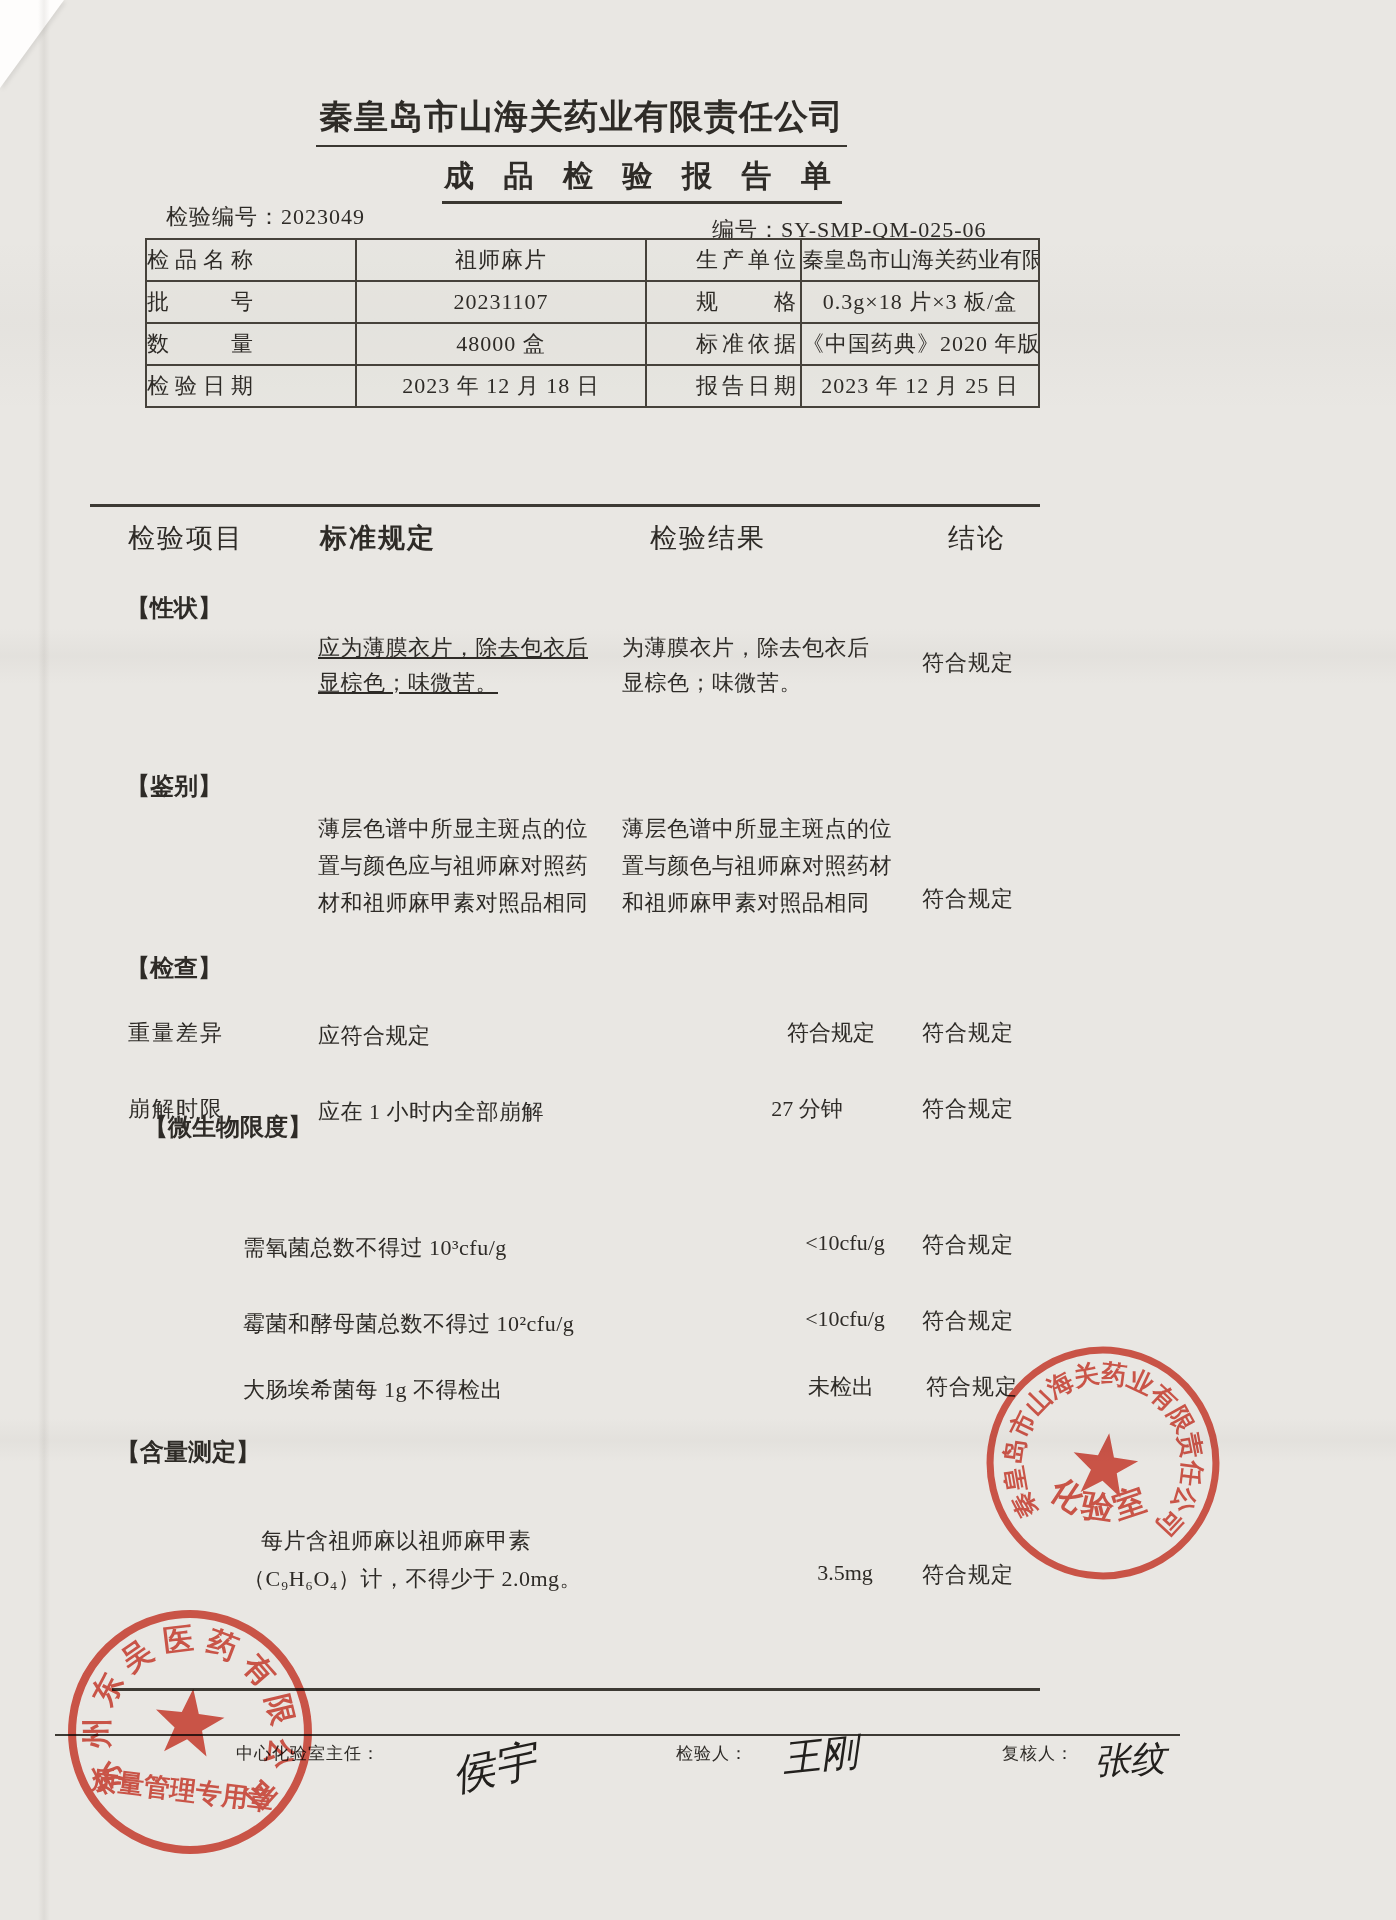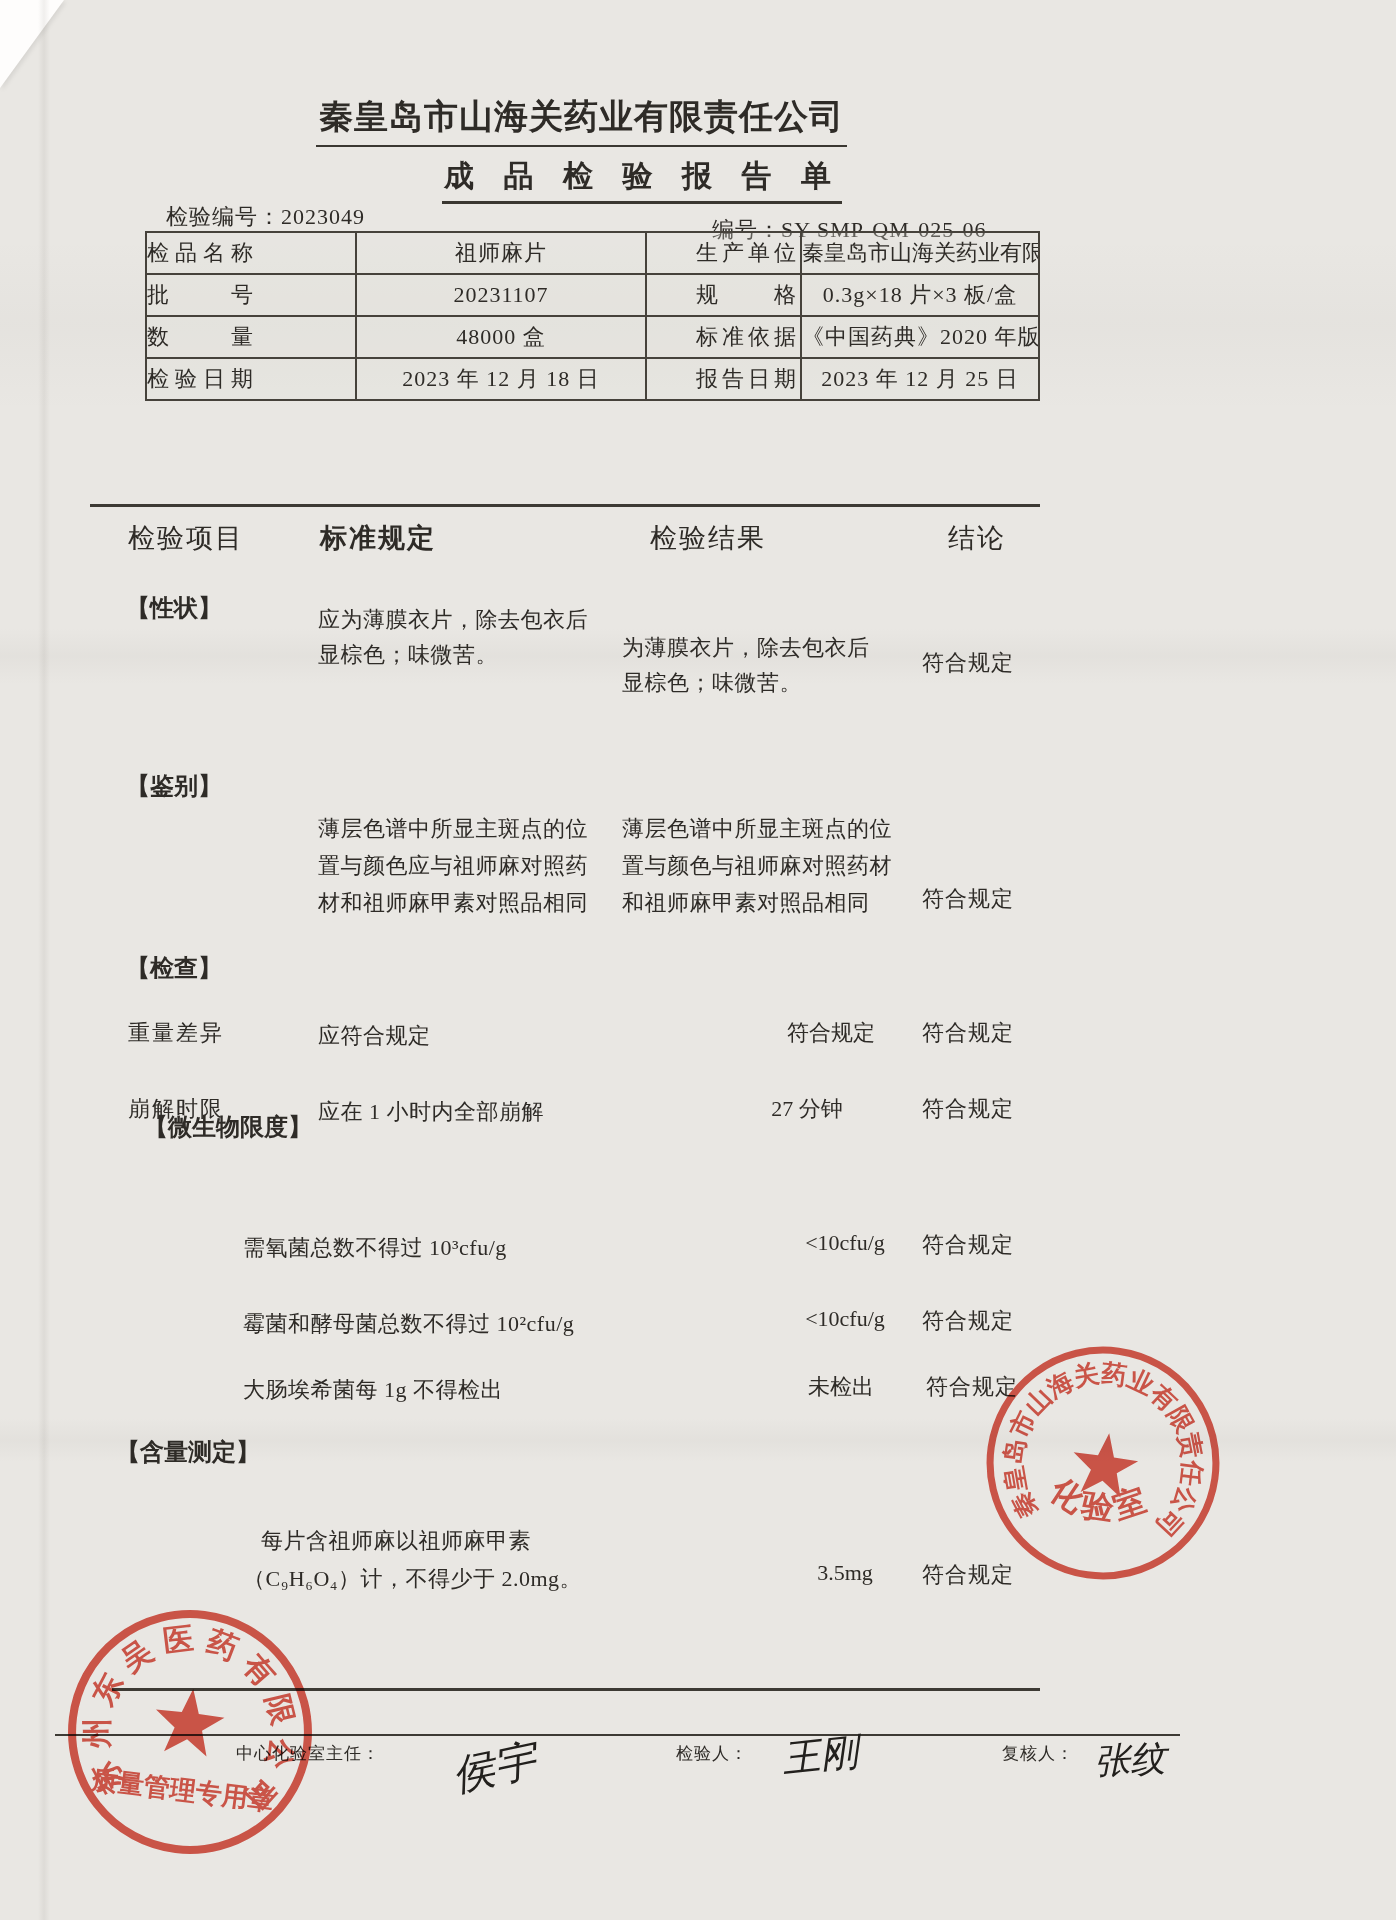--- a/index.html
+++ b/index.html
@@ -24,21 +24,21 @@
   .band3{top:240px;height:170px;background:linear-gradient(180deg,transparent,rgba(125,120,112,0.04),transparent);}
 
   .company-title{left:316px;top:94px;font-size:34px;font-weight:600;letter-spacing:1px;
     border-bottom:2px solid #3a3731;padding:0 3px 5px;}
   .report-title{left:442px;top:156px;font-size:30px;font-weight:600;letter-spacing:11px;
     border-bottom:3px solid #3a3731;padding:0 0 4px 2px;}
   .meta{font-size:22px;letter-spacing:1px;}
   .insp-no{left:166px;top:202px;}
   .doc-no{left:712px;top:188px;margin-top:27px;}
 
-  table.info-table{left:145px;top:231px;width:893px;position:absolute;border-collapse:collapse;
+  table.info-table{left:145px;top:238px;width:893px;position:absolute;border-collapse:collapse;
     table-layout:fixed;background:rgba(228,225,219,0.28);border-radius:12px;}
   table.info-table td{border:2px solid #46423b;height:40px;font-size:22px;padding:0;overflow:hidden;white-space:nowrap;}
   col.w0{width:210px;} col.w1{width:290px;} col.w2{width:155px;} col.w3{width:238px;}
   td.lbl{padding-left:24px;letter-spacing:6px;}
   td.lbl2{text-align:right;letter-spacing:4px;}
   td.val{text-align:center;letter-spacing:1px;}
   td.small{font-size:19px;letter-spacing:0;}
 
   .rule{position:absolute;background:#3d3a34;}
   .rule-results{left:90px;top:504px;width:950px;height:3px;}
@@ -46,21 +46,21 @@
   .hdr-item{left:128px;top:520px;}
   .hdr-standard{left:320px;top:520px;font-weight:bold;}
   .hdr-result{left:650px;top:520px;}
   .hdr-conclusion{left:948px;top:520px;}
 
   .sec-title{position:absolute;font-size:24px;font-weight:600;}
   .txt{position:absolute;font-size:22px;line-height:35px;white-space:pre-line;letter-spacing:0.5px;}
   .res-box{position:absolute;width:150px;text-align:center;font-size:22px;}
   .concl{position:absolute;font-size:22px;letter-spacing:1px;}
 
-  .sec-xz{left:126px;top:592px;} .xz-std{left:318px;top:602px;} .xz-res{left:622px;top:630px;} .xz-concl{left:922px;top:648px;}
+  .sec-xz{left:126px;top:592px;} .xz-std{left:318px;top:630px;text-decoration:underline;} .xz-res{left:622px;top:630px;} .xz-concl{left:922px;top:648px;}
   .sec-jb{left:126px;top:770px;} .jb-std{left:318px;top:810px;line-height:37px;} .jb-res{left:622px;top:810px;line-height:37px;} .jb-concl{left:922px;top:884px;}
   .sec-jc{left:126px;top:952px;}
   .jc1-item{left:128px;top:1018px;letter-spacing:2px;} .jc1-std{left:318px;top:1018px;} .jc1-res{left:756px;top:1018px;} .jc1-concl{left:922px;top:1018px;}
   .jc2-item{left:128px;top:1094px;letter-spacing:2px;} .jc2-std{left:318px;top:1094px;} .jc2-res{left:732px;top:1094px;} .jc2-concl{left:922px;top:1094px;}
   .sec-ws{left:116px;top:1111px;margin-left:28px;}
   .ws1-std{left:243px;top:1230px;} .ws1-res{left:770px;top:1230px;} .ws1-concl{left:922px;top:1230px;}
   .ws2-std{left:243px;top:1306px;} .ws2-res{left:770px;top:1306px;} .ws2-concl{left:922px;top:1306px;}
   .ws3-std{left:243px;top:1372px;} .ws3-res{left:766px;top:1372px;} .ws3-concl{left:926px;top:1372px;}
   .sec-hl{left:116px;top:1436px;}
   .hl-std{left:243px;top:1522px;line-height:38px;text-indent:18px;}

